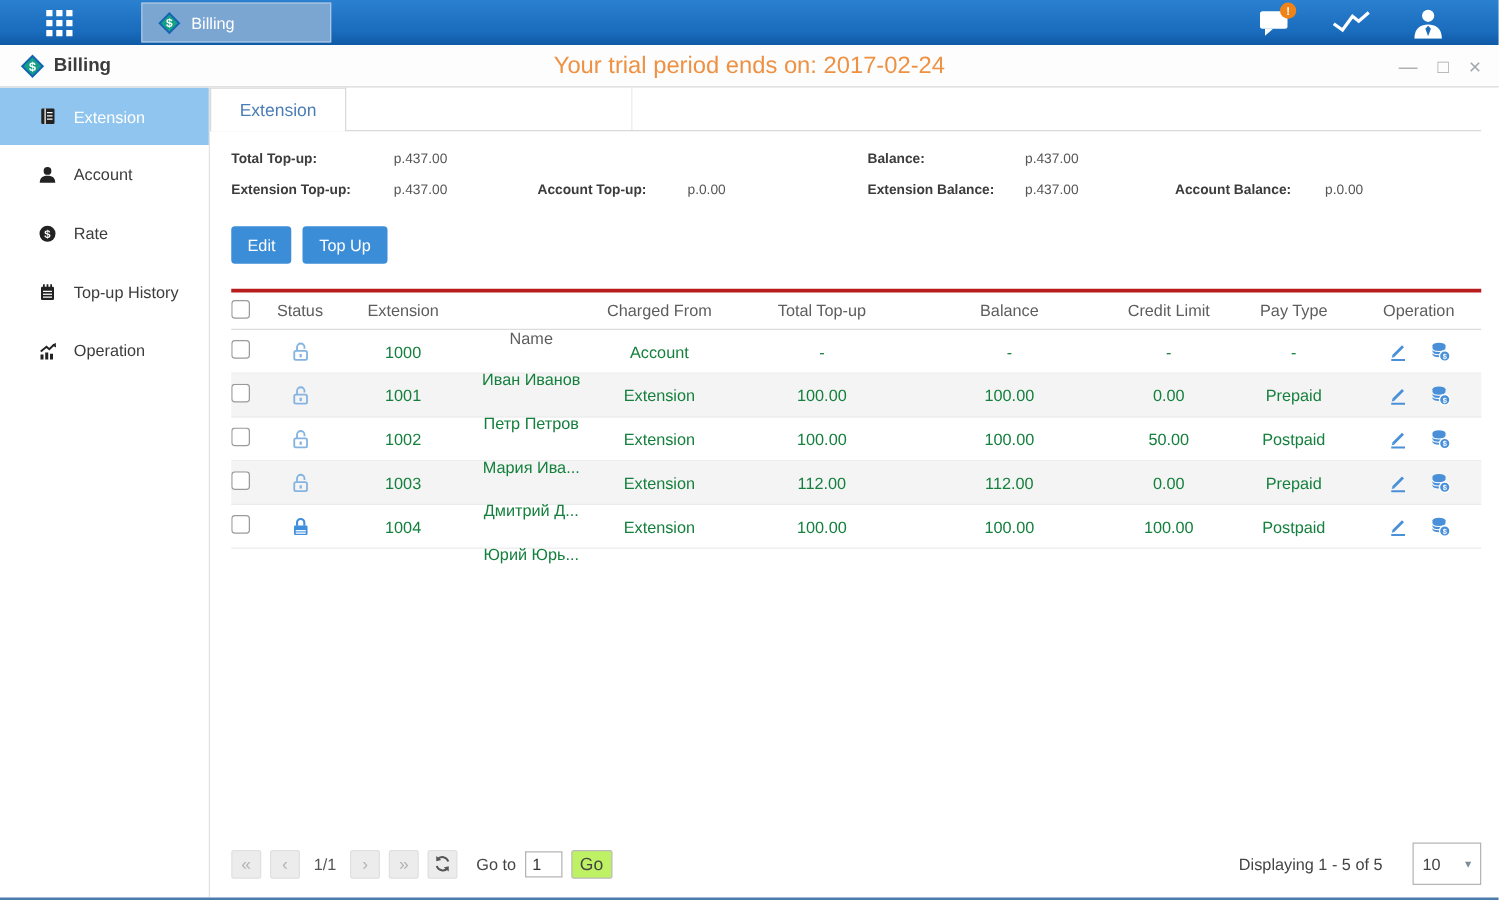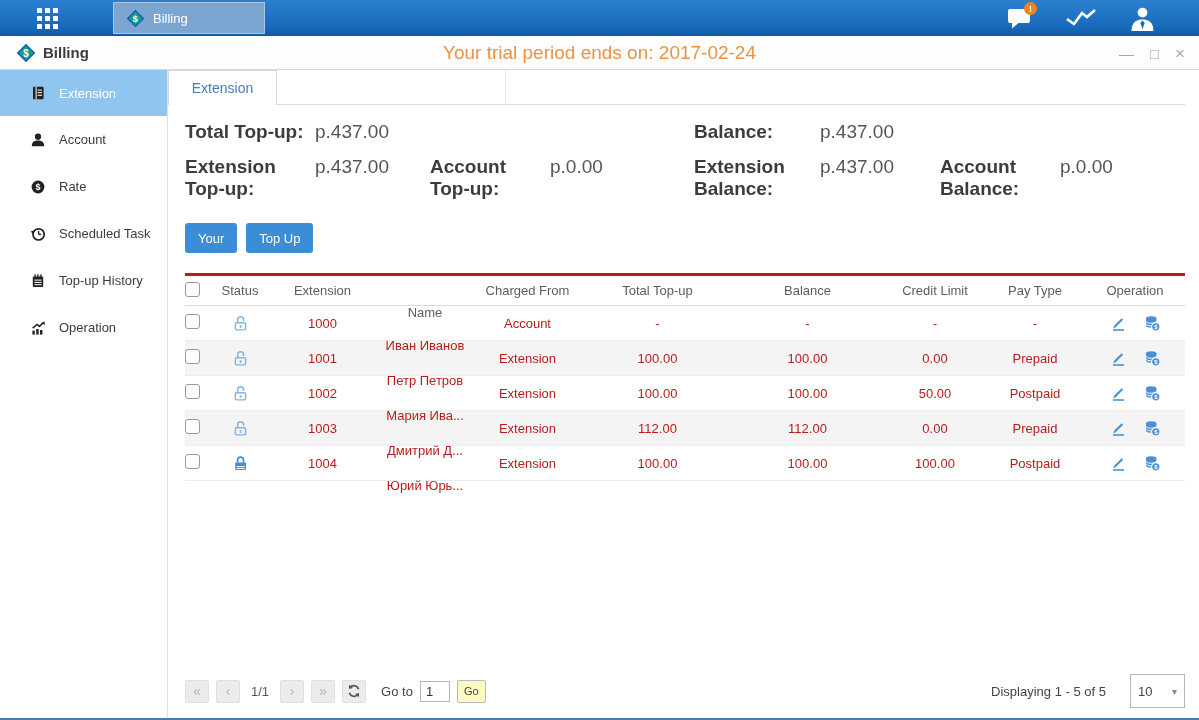--- a/index.html
+++ b/index.html
@@ -33,32 +33,32 @@
   .side-item.active { background:#8fc5ef; color:#fff; height:46px; }
 
   .content { flex:1 1 auto; position:relative; padding:0 14px 0 0; }
 
   
   .tabstrip { height:35px; display:flex; border-bottom:1px solid #d9d9d9; position:relative; }
   .tab { width:109px; border:1px solid #d9d9d9; border-bottom:none; background:#fff; display:flex; align-items:center; justify-content:center; color:#4a7db6; font-size:14px; margin-bottom:-1px; cursor:pointer; }
   .tabstrip::after { content:""; position:absolute; left:337px; top:0; bottom:0; width:1px; background:#ececec; }
 
   
-  .summary { margin:16px 0 0 17px; display:grid; grid-template-columns:130px 115px 120px 144px 126px 120px 120px auto; row-gap:13px; font-size:19px; }
+  .summary { margin:16px 0 0 17px; display:grid; grid-template-columns:130px 115px 120px 144px 126px 120px 120px auto; row-gap:13px; font-size:11px; }
   .sum-label { font-weight:bold; color:#3c3c3c; }
   .sum-value { color:#555; }
 
   
   .actions { margin:23px 0 0 17px; display:flex; gap:9px; }
   .btn-blue { background:#3b8dd8; color:#fff; border:none; border-radius:3px; height:30px; padding:0 13px; font-size:13px; font-family:inherit; cursor:pointer; }
 
   
   .table { margin:20px 0 0 17px; width:1000px; }
   .thead { display:flex; height:33px; align-items:center; border-top:3px solid #b91c1c; border-bottom:1px solid #dcdcdc; color:#5d5d5d; }
-  .trow { display:flex; height:35px; align-items:center; border-bottom:1px solid #ececec; color:#b91c1c; }
+  .trow { display:flex; height:35px; align-items:center; border-bottom:1px solid #ececec; color:#15803d; }
   .trow:nth-child(even) { background:#f4f4f4; }
   .cell { text-align:center; overflow:hidden; white-space:nowrap; }
   .c-check { width:30px; text-align:left; }
   .c-status { width:50px; display:flex; justify-content:center; }
   .c-ext { width:115px; }
   .c-name { width:90px;margin-top:44px; }
   .c-charged { width:115px; }
   .c-topup { width:145px; }
   .c-bal { width:155px; }
   .c-credit { width:100px; }
@@ -70,21 +70,21 @@
   .lock.locked svg.lock-closed { display:block; }
   .op-icon { cursor:pointer; display:flex; }
 
   
   .pagination { position:absolute; left:17px; right:14px; bottom:10px; display:flex; justify-content:space-between; align-items:center; }
   .pag-left { display:flex; align-items:center; gap:7px; }
   .pag-btn { width:24px; height:23px; background:#ececec; border:1px solid #e0e0e0; border-radius:2px; color:#b3b3b3; font-size:14px; display:flex; align-items:center; justify-content:center; cursor:pointer; font-family:inherit; }
   .page-ind { color:#555; margin:0 4px; }
   .goto-label { color:#444; margin-left:8px; }
   .goto-input { width:30px; height:21px; border:1px solid #b5b5b5; text-align:left; padding-left:5px; font-size:13px; color:#333; font-family:inherit; }
-  .go-btn { height:23px; background:#fef9c3; border:1px solid #bbb; border-radius:2px; padding:0 6px; color:#444; font-size:11px; cursor:pointer; font-family:inherit; }
+  .go-btn { height:23px; background:#bef264; border:1px solid #bbb; border-radius:2px; padding:0 6px; color:#444; font-size:14px; cursor:pointer; font-family:inherit; }
   .pag-right { display:flex; align-items:center; gap:24px; color:#444; }
   .select { width:55px; height:24px; border:1px solid #b5b5b5; background:#fff; display:flex; align-items:center; justify-content:space-between; padding:16px 7px; cursor:pointer; }
   .select .arrow { color:#7d8d9c; font-size:10px; }
 
   .bottom-strip { height:2px; flex:0 0 2px; background:#4c7cae; }
 </style>
 </head>
 <body>
 
 <div class="window">
@@ -170,29 +170,20 @@
             <path d="M1.8,14.2 C1.8,9.6 5,8.6 8,8.6 C11,8.6 14.2,9.6 14.2,14.2 Z" fill="#222"></path>
           </svg>
         <span>Account</span>
       </div>
       <div class="side-item">
         <svg width="16" height="16" viewBox="0 0 16 16">
             <circle cx="8" cy="8" r="6.4" fill="#222"></circle>
             <text x="8" y="11.3" text-anchor="middle" font-size="9" font-weight="bold" fill="#fff" font-family="Liberation Sans,sans-serif">$</text>
           </svg>
         <span>Rate</span>
-      </div>
-      <div class="side-item">
-        <svg width="16" height="16" viewBox="0 0 16 16">
-            <circle cx="8.6" cy="8.4" r="5.6" fill="none" stroke="#222" stroke-width="1.7"></circle>
-            <polygon points="0.6,5.4 5,4.2 3.4,8.2" fill="#222"></polygon>
-            <line x1="8.6" y1="8.4" x2="8.6" y2="5" stroke="#222" stroke-width="1.4"></line>
-            <line x1="8.6" y1="8.4" x2="11.2" y2="8.4" stroke="#222" stroke-width="1.4"></line>
-          </svg>
-        <span>Scheduled Task</span>
       </div>
       <div class="side-item">
         <svg width="16" height="16" viewBox="0 0 16 16">
             <rect x="4.4" y="1.4" width="1.4" height="3" fill="#222"></rect>
             <rect x="7.3" y="1.4" width="1.4" height="3" fill="#222"></rect>
             <rect x="10.2" y="1.4" width="1.4" height="3" fill="#222"></rect>
             <rect x="2.8" y="3.4" width="10.4" height="10.6" rx="1" fill="#222"></rect>
             <rect x="4.4" y="6.6" width="7.2" height="1" fill="#fff"></rect>
             <rect x="4.4" y="8.9" width="7.2" height="1" fill="#fff"></rect>
             <rect x="4.4" y="11.2" width="7.2" height="1" fill="#fff"></rect>
@@ -231,21 +222,21 @@
         <span class="sum-value">p.437.00</span>
         <span class="sum-label">Account Top-up:</span>
         <span class="sum-value">p.0.00</span>
         <span class="sum-label">Extension Balance:</span>
         <span class="sum-value">p.437.00</span>
         <span class="sum-label">Account Balance:</span>
         <span class="sum-value">p.0.00</span>
       </div>
 
       <div class="actions">
-        <button class="btn-blue">Your</button>
+        <button class="btn-blue">Edit</button>
         <button class="btn-blue">Top Up</button>
       </div>
 
       <div class="table">
         <div class="thead">
           <div class="cell c-check"><span class="checkbox"></span></div>
           <div class="cell c-status">Status</div>
           <div class="cell c-ext">Extension</div>
           <div class="cell c-name">Name</div>
           <div class="cell c-charged">Charged From</div>

